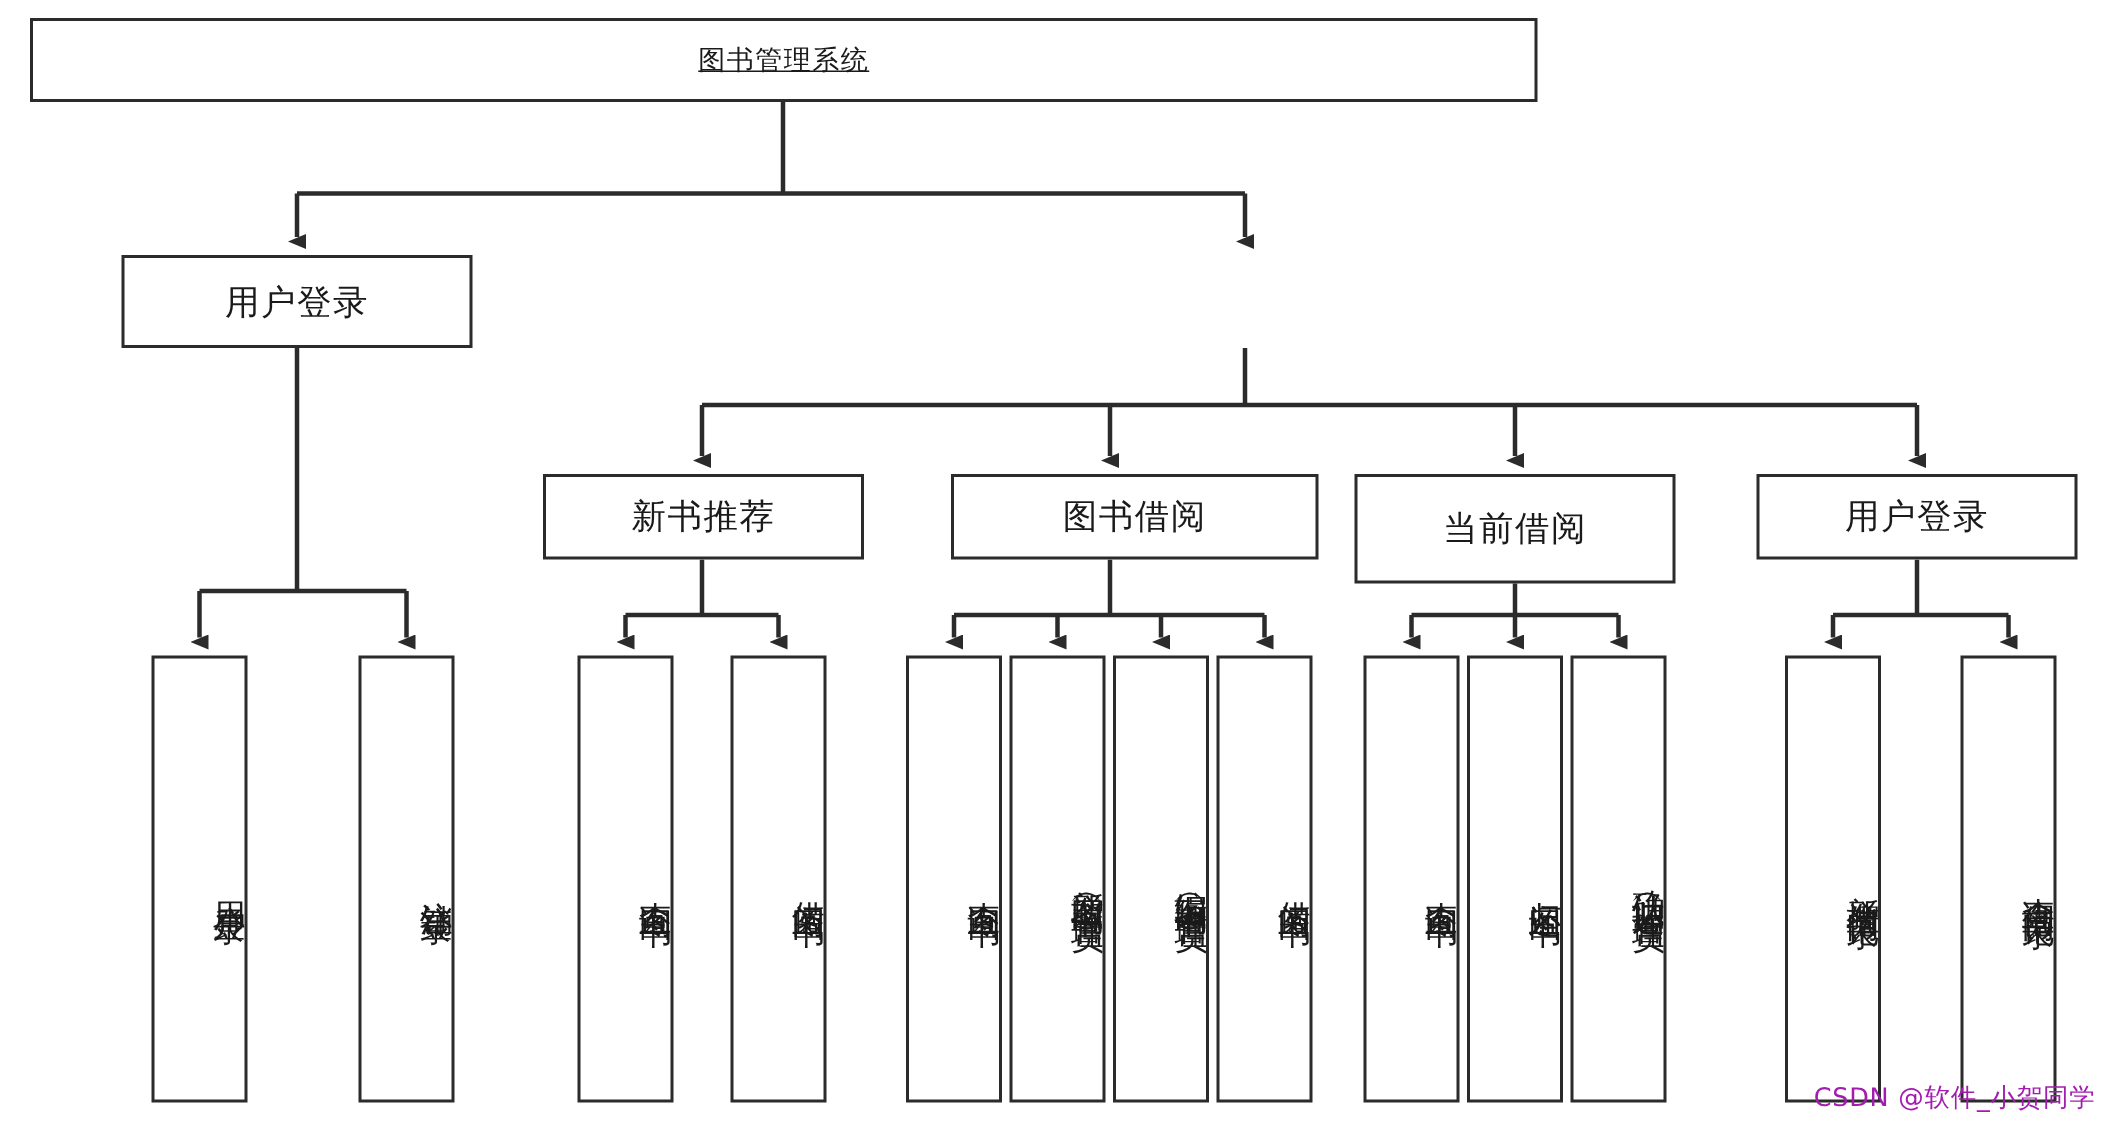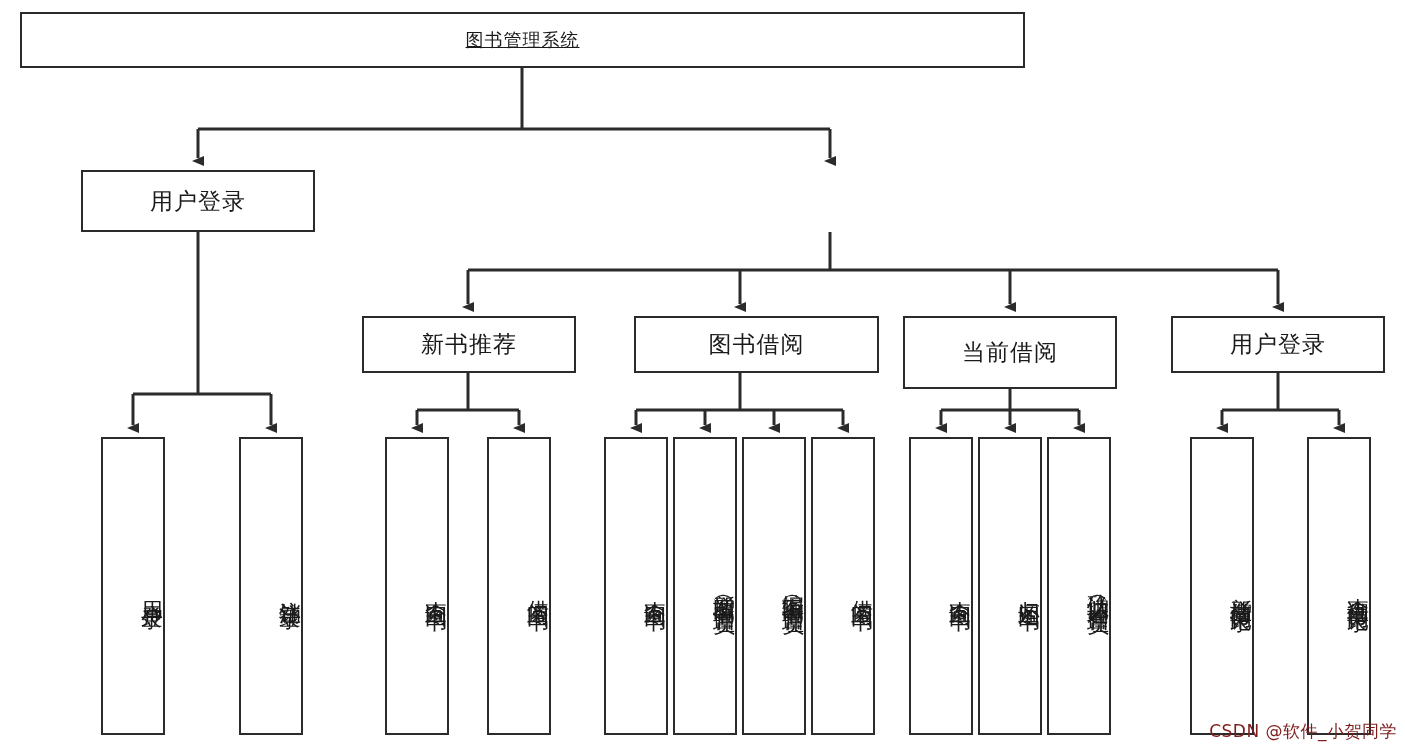--- a/index.html
+++ b/index.html
@@ -59,21 +59,21 @@
     align-items: flex-start;
   }
   .node-v .vtext {
     display: block;
   }
   .watermark {
     position: absolute;
     right: 8px;
     bottom: 4px;
     font-size: 17px;
-    color: #7f1d1d;
+    color: #a21caf;
     white-space: nowrap;
     letter-spacing: 0.5px;
   }
 </style>
 </head>
 <body>
 
 <div id="diagram-root">
 
   <svg id="edges" viewBox="0 0 1405 747" xmlns="http://www.w3.org/2000/svg">

